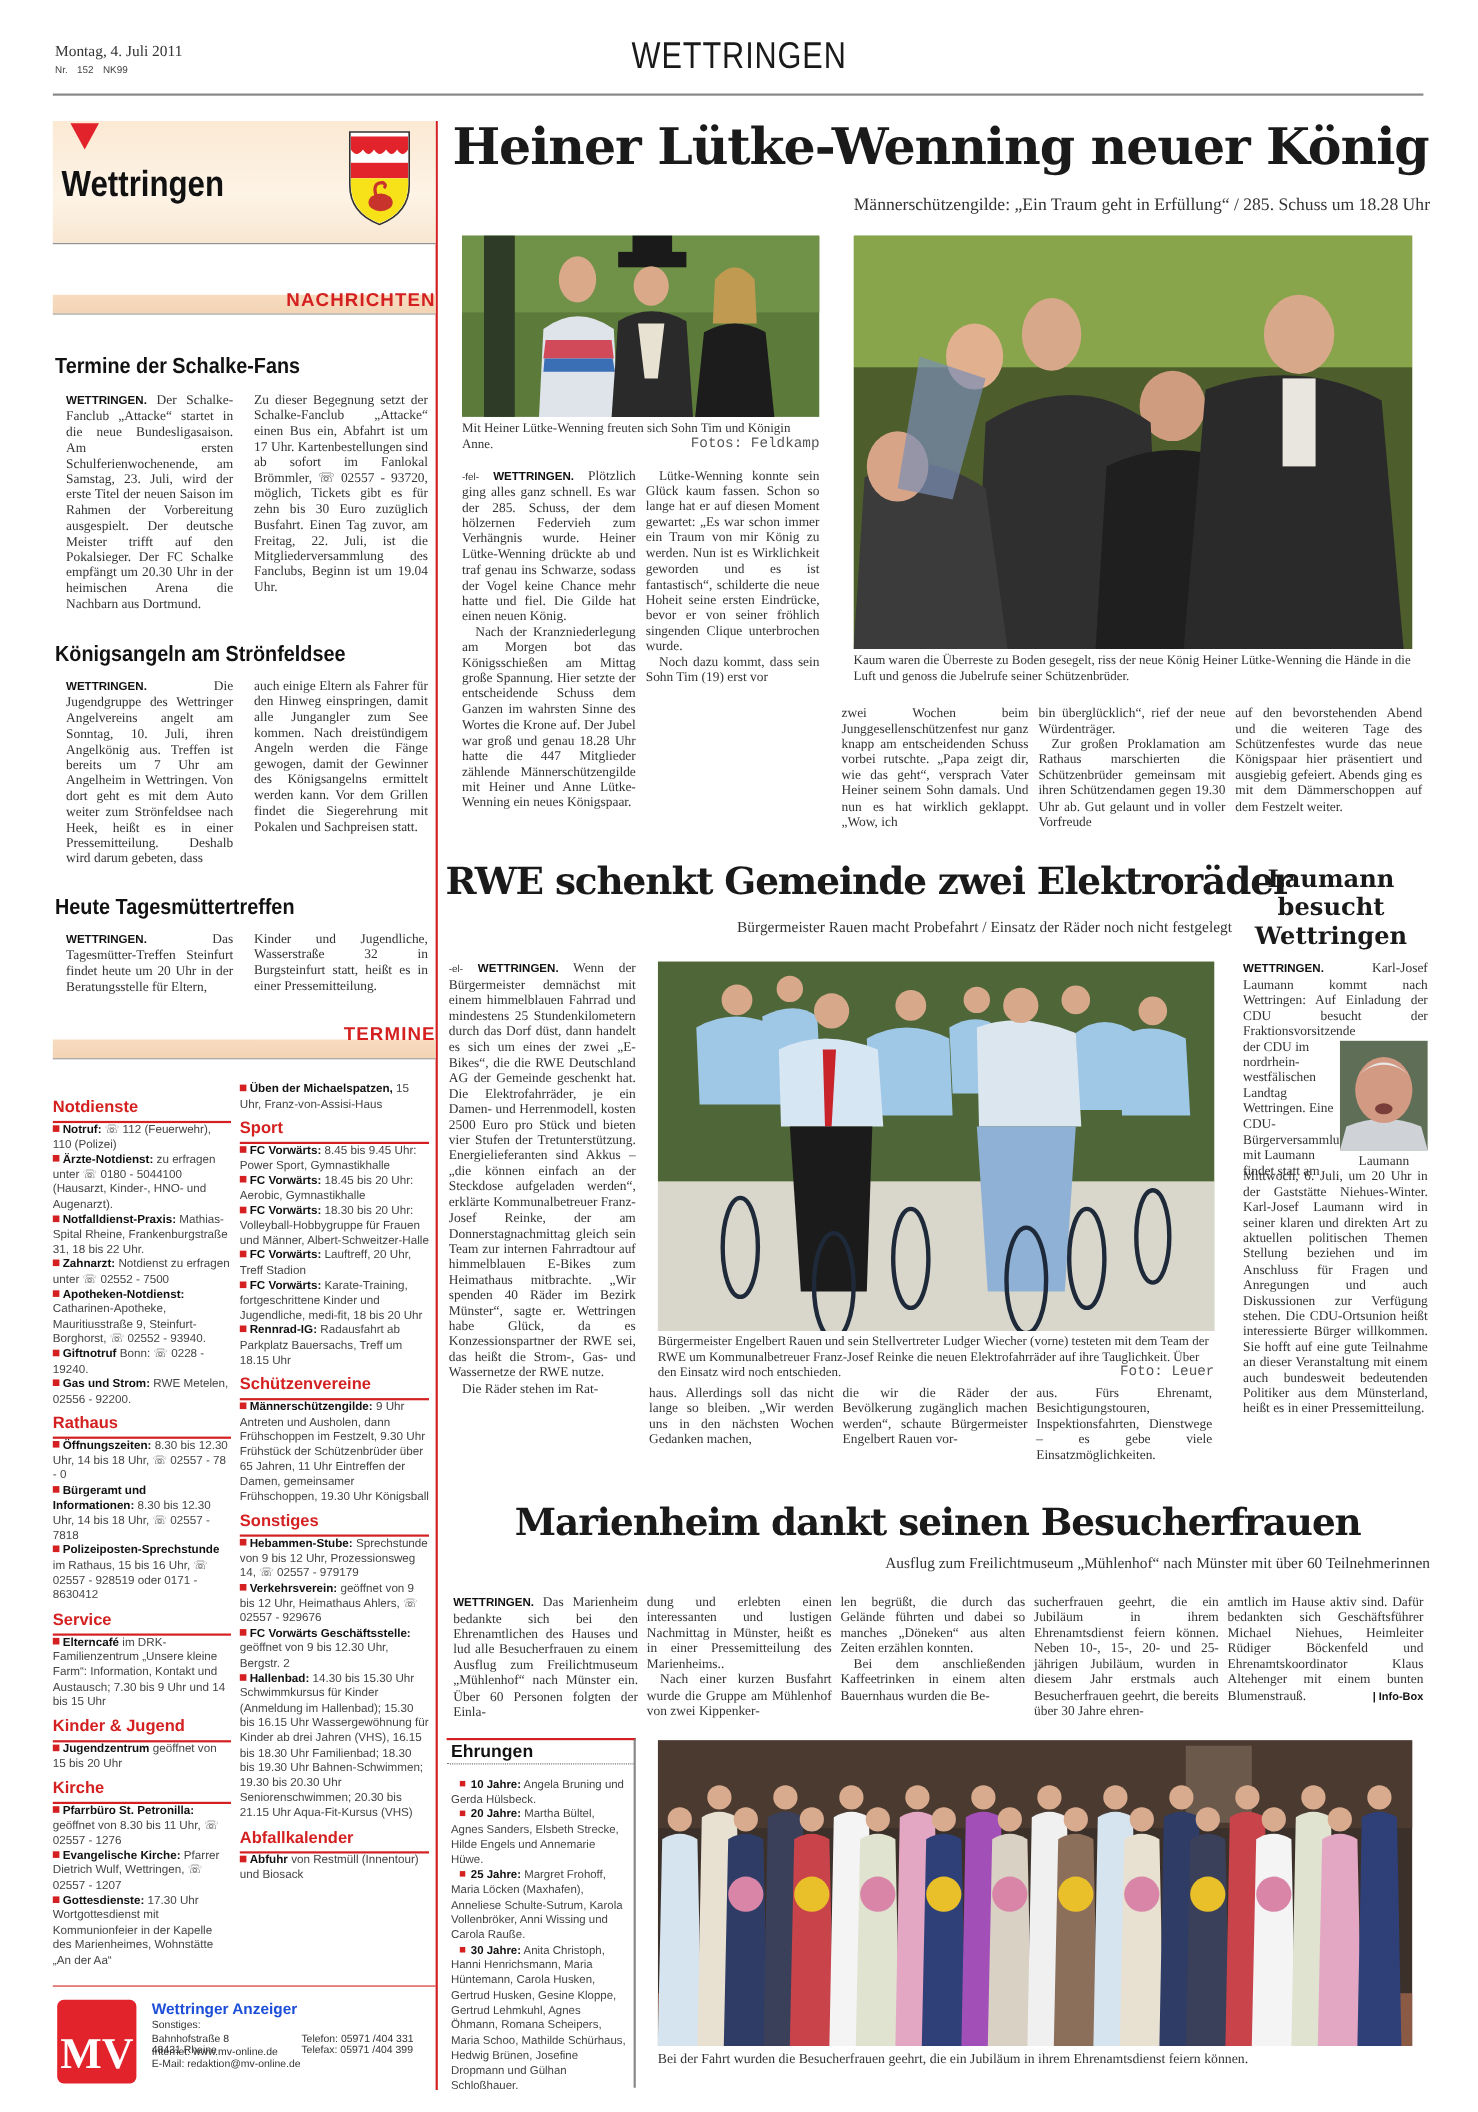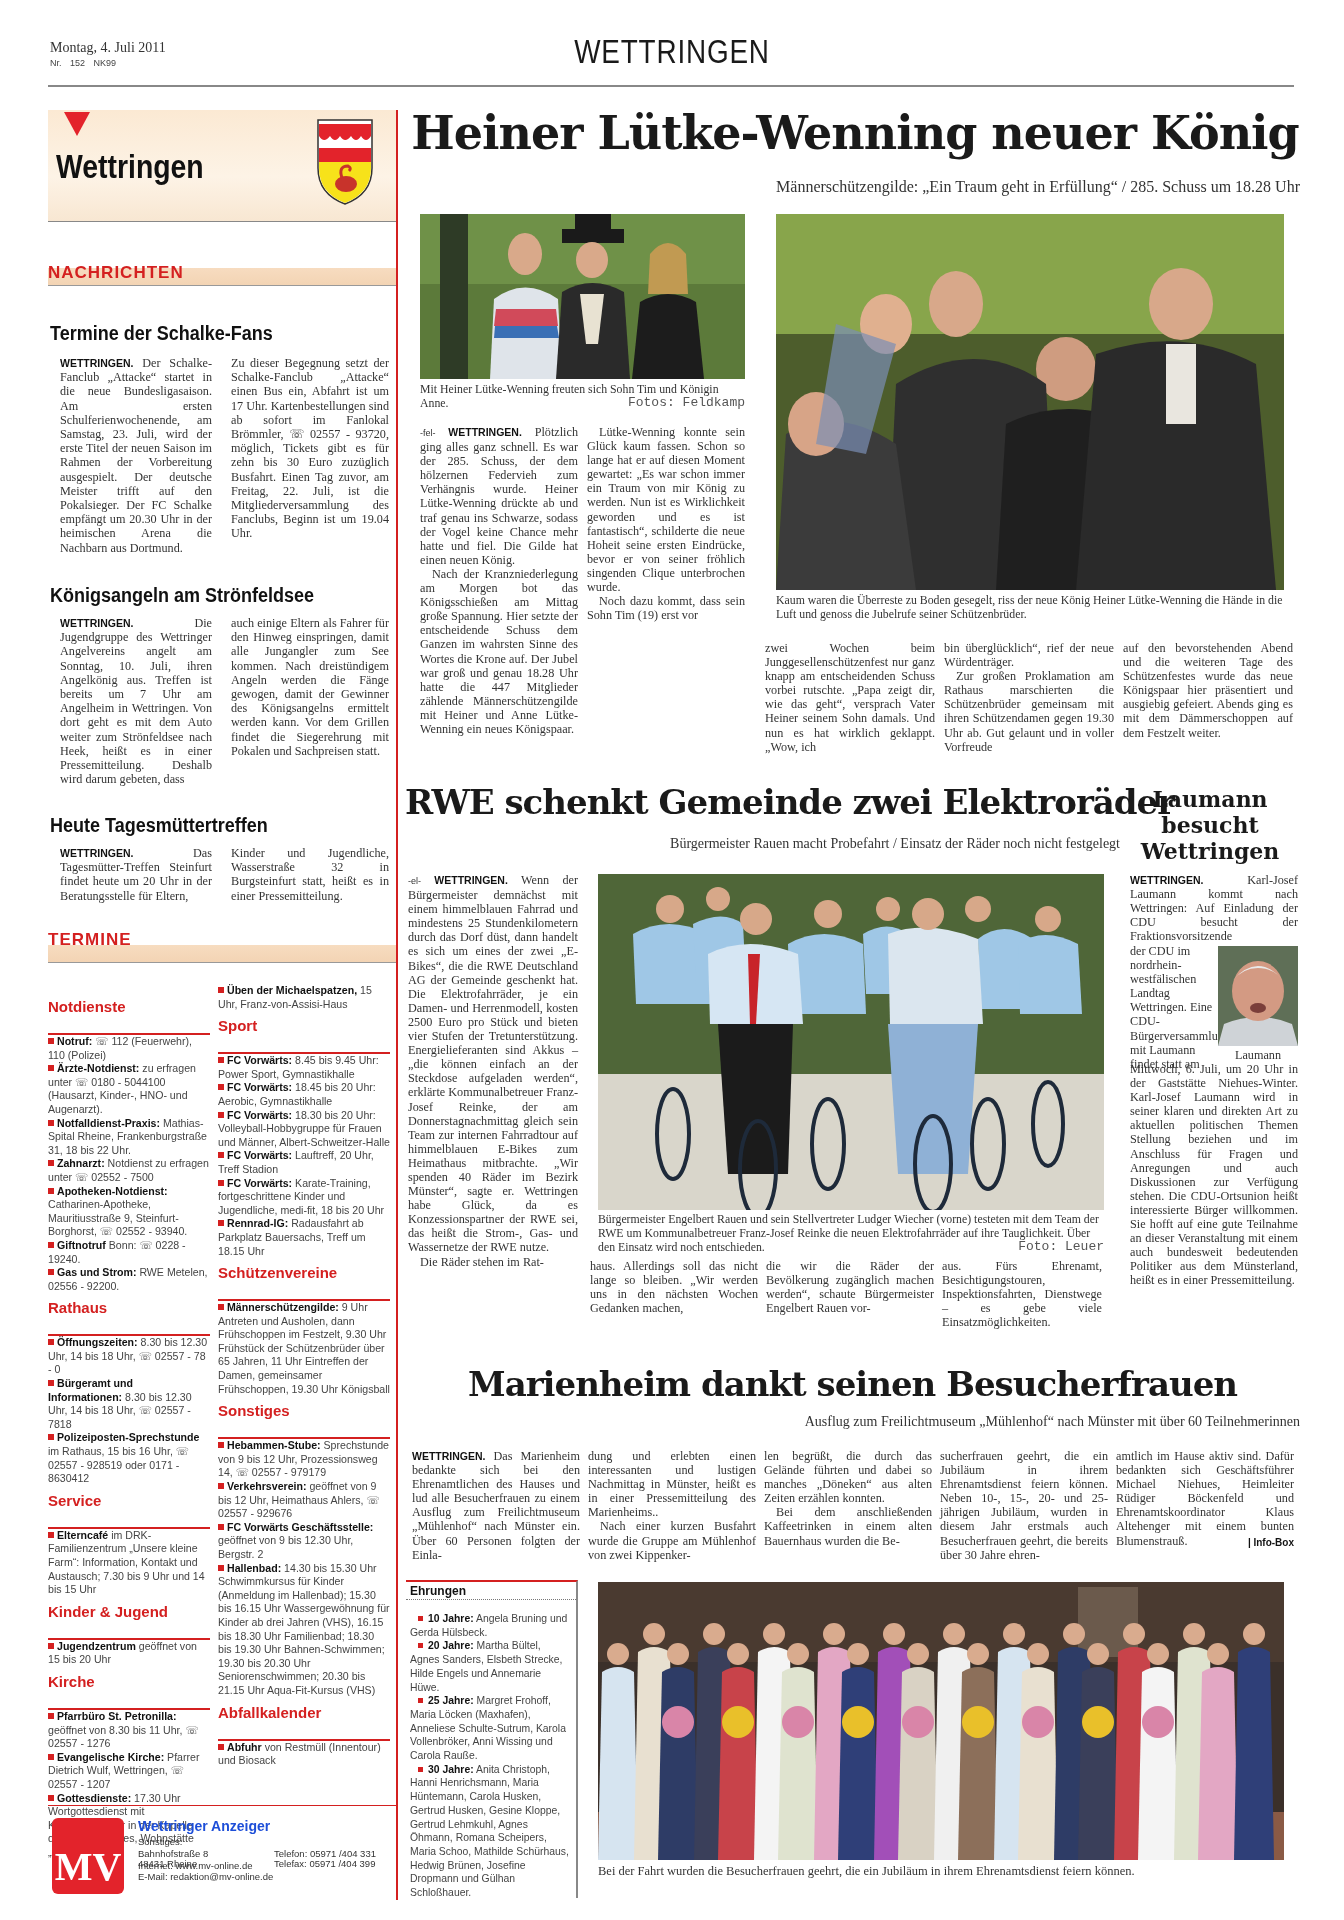--- a/index.html
+++ b/index.html
@@ -11,45 +11,45 @@
 #hdr-nr{left:50px;top:58px;font-size:9px;font-family:"Liberation Sans",sans-serif;color:#444;word-spacing:6px}
 #hdr-title{left:0;width:1344px;top:32px;text-align:center;font-family:"Liberation Sans",sans-serif;font-size:34px;letter-spacing:1px;color:#1a1a1a;transform:scaleX(.82)}
 #hdr-rule{left:48px;top:85px;width:1246px;height:2px;background:#888}
 
 #sb-line{left:396px;top:110px;width:2px;height:1790px;background:#d42020}
 #sb-banner{left:48px;top:110px;width:348px;height:112px;background:linear-gradient(#fbe9d3,#fdf3e6 60%,#f8e7d2);border-bottom:1px solid #888}
 #sb-tri{left:64px;top:112px;width:0;height:0;border-left:13px solid transparent;border-right:13px solid transparent;border-top:24px solid #e3232b}
 #sb-town{left:56px;top:148px;font-family:"Liberation Sans",sans-serif;font-weight:bold;font-size:33px;color:#111;transform:scaleX(.86);transform-origin:left}
 #sb-crest{left:316px;top:118px;width:58px;height:88px}
 .sect-bar{left:48px;width:348px;height:18px;background:linear-gradient(#f7dcc0,#f3d4b4);border-bottom:1px solid #999}
-.sect-lbl{left:48px;width:348px;text-align:left;font-family:"Liberation Sans",sans-serif;font-weight:bold;font-size:17px;color:#d42020;letter-spacing:1px}
+.sect-lbl{left:48px;width:348px;text-align:right;font-family:"Liberation Sans",sans-serif;font-weight:bold;font-size:17px;color:#d42020;letter-spacing:1px}
 .nh{font-family:"Liberation Sans",sans-serif;font-weight:bold;font-size:20px;color:#111;transform:scaleX(.9);transform-origin:left;white-space:nowrap}
 .col{font-family:"Liberation Serif",serif;font-size:12.2px;line-height:14.2px;color:#333;text-align:left;hyphens:manual}
 .col b.lead{font-family:"Liberation Sans",sans-serif;font-size:10.5px;color:#111}
 .just{text-align:justify}
 .ind{text-indent:12px}
 
-.th{font-family:"Liberation Sans",sans-serif;font-weight:bold;font-size:15px;color:#d42020;border-bottom:2px solid #d42020;padding-bottom:18px;line-height:17px;margin-top:6px}
+.th{font-family:"Liberation Sans",sans-serif;font-weight:bold;font-size:15px;color:#d42020;border-bottom:2px solid #d42020;padding-bottom:4px;line-height:17px;margin-top:6px}
 .ti{font-family:"Liberation Sans",sans-serif;font-size:10.6px;line-height:13.6px;color:#444}
 .ti b{color:#111}
 .ti .sq{display:inline-block;width:6px;height:6px;background:#d42020;margin-right:3px;vertical-align:1px}
 
 #mv-rule{left:48px;top:1805px;width:348px;height:1px;background:#d42020}
 #mv-logo{left:52px;top:1818px;width:72px;height:76px;background:#e3232b;border-radius:6px;color:#fff;font-family:"Liberation Serif",serif;font-weight:bold;font-size:40px;display:flex;align-items:flex-end;justify-content:center;padding-bottom:4px}
 #mv-name{left:138px;top:1818px;font-family:"Liberation Sans",sans-serif;font-weight:bold;font-size:14px;color:#1d4ed8}
 .mvs{font-family:"Liberation Sans",sans-serif;font-size:9.5px;color:#333;line-height:11px}
 
 .hl{font-family:"DejaVu Serif",serif;font-weight:bold;color:#1a1a1a;text-align:center;white-space:nowrap}
 .sub{font-family:"Liberation Serif",serif;font-size:15px;color:#333;text-align:right;white-space:nowrap}
 .cap{font-family:"Liberation Serif",serif;font-size:11.8px;line-height:14px;color:#333}
 .credit{font-family:Liberation Mono, monospace;font-size:13px;color:#555;float:right}
 .photo{overflow:hidden}
 .body{font-family:"Liberation Serif",serif;font-size:12.2px;line-height:14.1px;color:#333;text-align:justify}
 #ehr-box{left:406px;top:1580px;width:172px;height:318px;border-top:2px solid #d42020;border-right:2px solid #888}
-#ehr-title{font-family:"Liberation Sans",sans-serif;font-weight:bold;font-size:12px;color:#111;border-bottom:1px dotted #777;padding:2px 12px 1px 4px}
+#ehr-title{font-family:"Liberation Sans",sans-serif;font-weight:bold;font-size:16px;color:#111;border-bottom:1px dotted #777;padding:2px 12px 1px 4px}
 .ehr{font-family:"Liberation Sans",sans-serif;font-size:10.4px;line-height:13.7px;color:#444;padding:0 4px}
 .ehr b{color:#111}
 .ehr .sq{display:inline-block;width:5px;height:5px;background:#d42020;margin:0 5px 0 8px;vertical-align:1px}
 </style>
 </head>
 <body>
 
 <div class="abs" id="hdr-date">Montag, 4. Juli 2011</div>
 <div class="abs" id="hdr-nr"><span>Nr. 152</span> <span>NK99</span></div>
 <div class="abs" id="hdr-title">WETTRINGEN</div>

